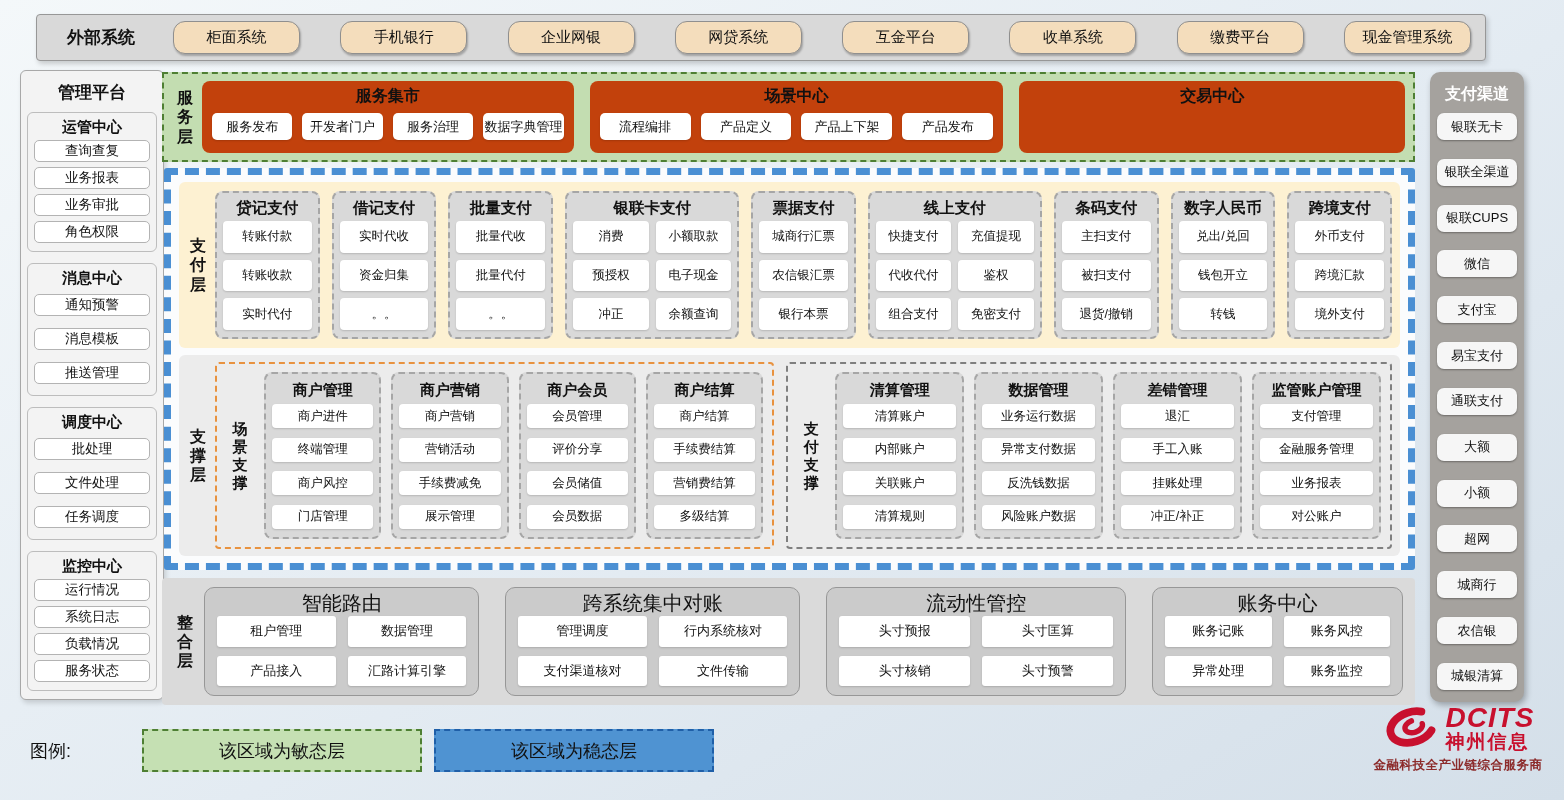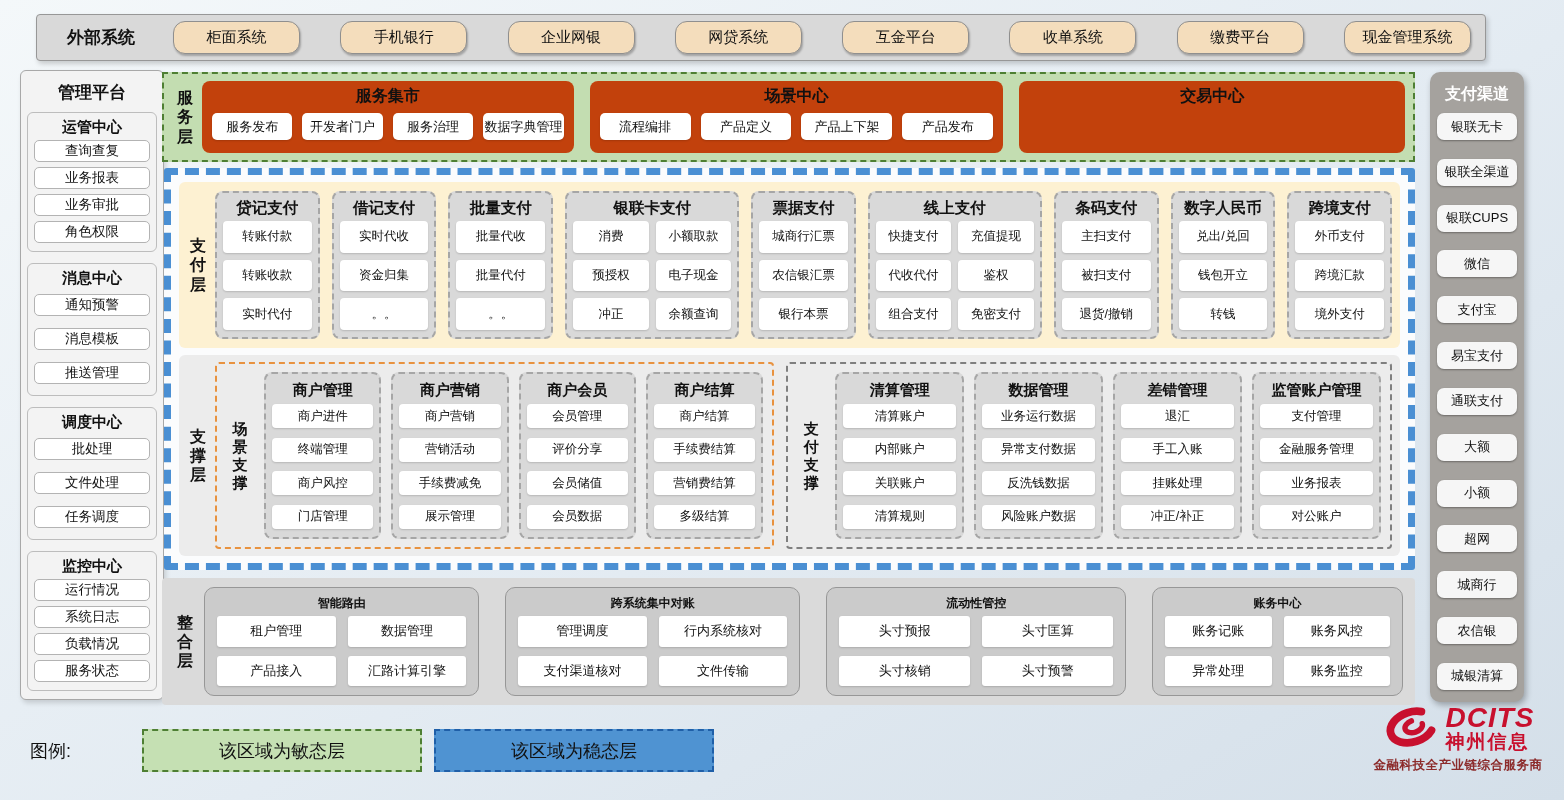--- a/index.html
+++ b/index.html
@@ -85,21 +85,21 @@
   .sup-items .white-chip { height:24px; font-size:12.5px; border-radius:4px; }
 
   
   .integration-layer { position:absolute; left:162px; top:578px; width:1253px; height:127px;
                        background:#dadada; border-radius:4px; display:flex; padding:9px 12px 9px 4px; }
   .integration-layer > .vlabel { width:38px; font-size:16px; }
   .int-panels { flex:1; display:flex; gap:26px; }
   .int-panel { background:#cbcbcb; border:1px solid #979797; border-radius:10px;
                padding:2px 12px 9px; display:flex; flex-direction:column; }
   .ip0 { flex:1.02; } .ip1 { flex:1.1; } .ip2 { flex:1.12; } .ip3 { flex:0.92; }
-  .int-panel-title { text-align:center; font-weight:bold; font-size:12px; height:26px; line-height:26px; }
+  .int-panel-title { text-align:center; font-weight:normal; font-size:20px; height:26px; line-height:26px; }
   .int-items { flex:1; display:grid; grid-template-columns:1fr 1fr; gap:9px 12px; }
   .int-items .white-chip { font-size:13px; border-radius:3px; }
 
   
   .right-sidebar { position:absolute; left:1430px; top:72px; width:94px; height:630px;
                    background:#a5a29e; border-radius:10px; padding:8px 7px 12px;
                    display:flex; flex-direction:column; box-shadow:2px 3px 6px rgba(0,0,0,.3); }
   .right-title { color:#fff; font-weight:bold; font-size:16px; text-align:center; margin:4px 0 8px; white-space:nowrap; }
   .right-chips { flex:1; display:flex; flex-direction:column; justify-content:space-between; }
   .right-chip { background:#f6f6f6; border-radius:7px; height:27px; display:flex; align-items:center;

